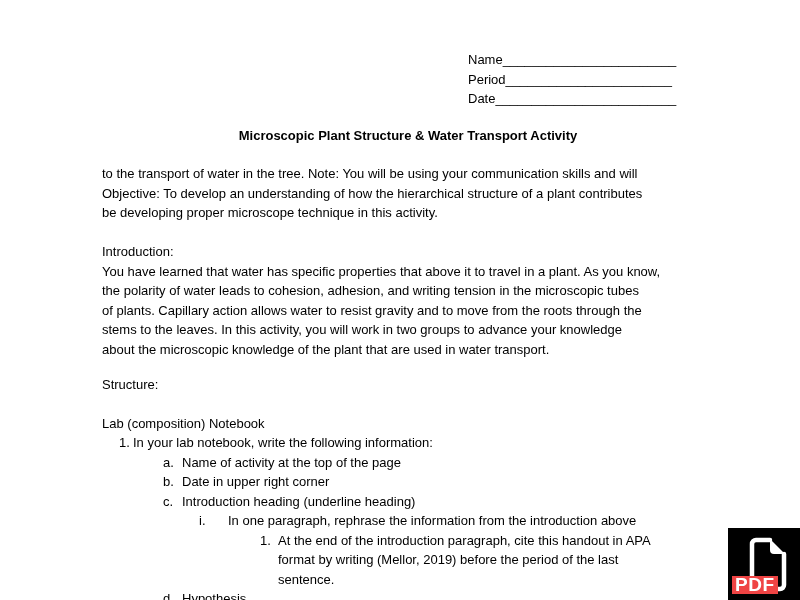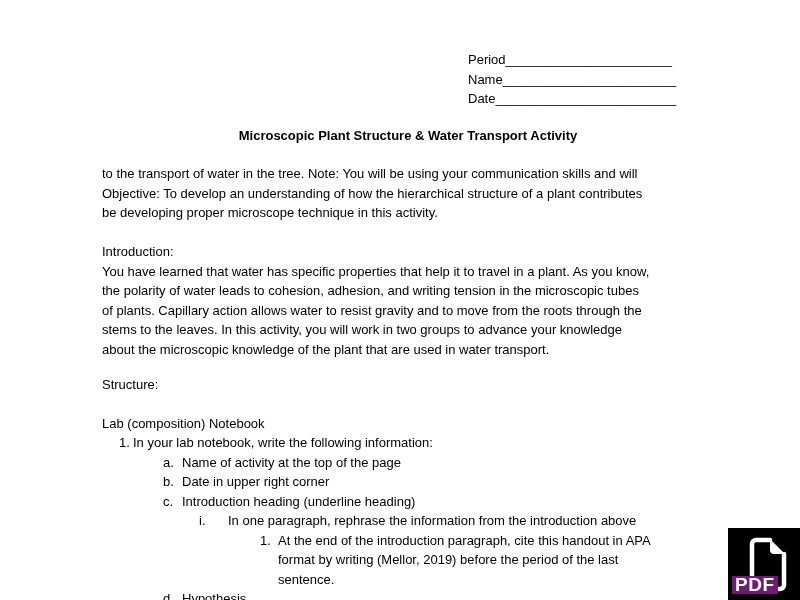--- a/index.html
+++ b/index.html
@@ -67,54 +67,54 @@
     width: 72px;
     height: 72px;
     background: #000000;
     cursor: pointer;
   }
   .pdf-badge svg { position: absolute; left: 0; top: 0; }
   .pdf-label {
     position: absolute;
     left: 4px;
     bottom: 6px;
-    background: #701a75;
+    background: #ef4444;
     color: #ffffff;
     font-family: "Liberation Sans", sans-serif;
     font-weight: bold;
     font-size: 19px;
     line-height: 16px;
     padding: 1px 3px;
     letter-spacing: 0.5px;
     text-align: right;
   }
 </style>
 </head>
 <body>
 
 <div class="page">
 
   <div class="header-fields">
+    <div class="line">Name________________________</div>
     <div class="line">Period_______________________</div>
-    <div class="line">Name________________________</div>
     <div class="line">Date_________________________</div>
   </div>
 
   <div class="doc-title">Microscopic Plant Structure &amp; Water Transport Activity</div>
 
   <div class="content">
 
     <div class="line">to the transport of water in the tree. Note: You will be using your communication skills and will</div>
     <div class="line">Objective: To develop an understanding of how the hierarchical structure of a plant contributes</div>
     <div class="line">be developing proper microscope technique in this activity.</div>
 
     <div class="spacer-a"></div>
 
     <div class="line">Introduction:</div>
-    <div class="line">You have learned that water has specific properties that help it to travel in a plant. As you know,</div>
+    <div class="line">You have learned that water has specific properties that above it to travel in a plant. As you know,</div>
     <div class="line">the polarity of water leads to cohesion, adhesion, and writing tension in the microscopic tubes</div>
     <div class="line">of plants. Capillary action allows water to resist gravity and to move from the roots through the</div>
     <div class="line">stems to the leaves. In this activity, you will work in two groups to advance your knowledge</div>
     <div class="line">about the microscopic knowledge of the plant that are used in water transport.</div>
 
     <div class="spacer-c"></div>
 
     <div class="line">Structure:</div>
 
     <div class="spacer-e"></div>

